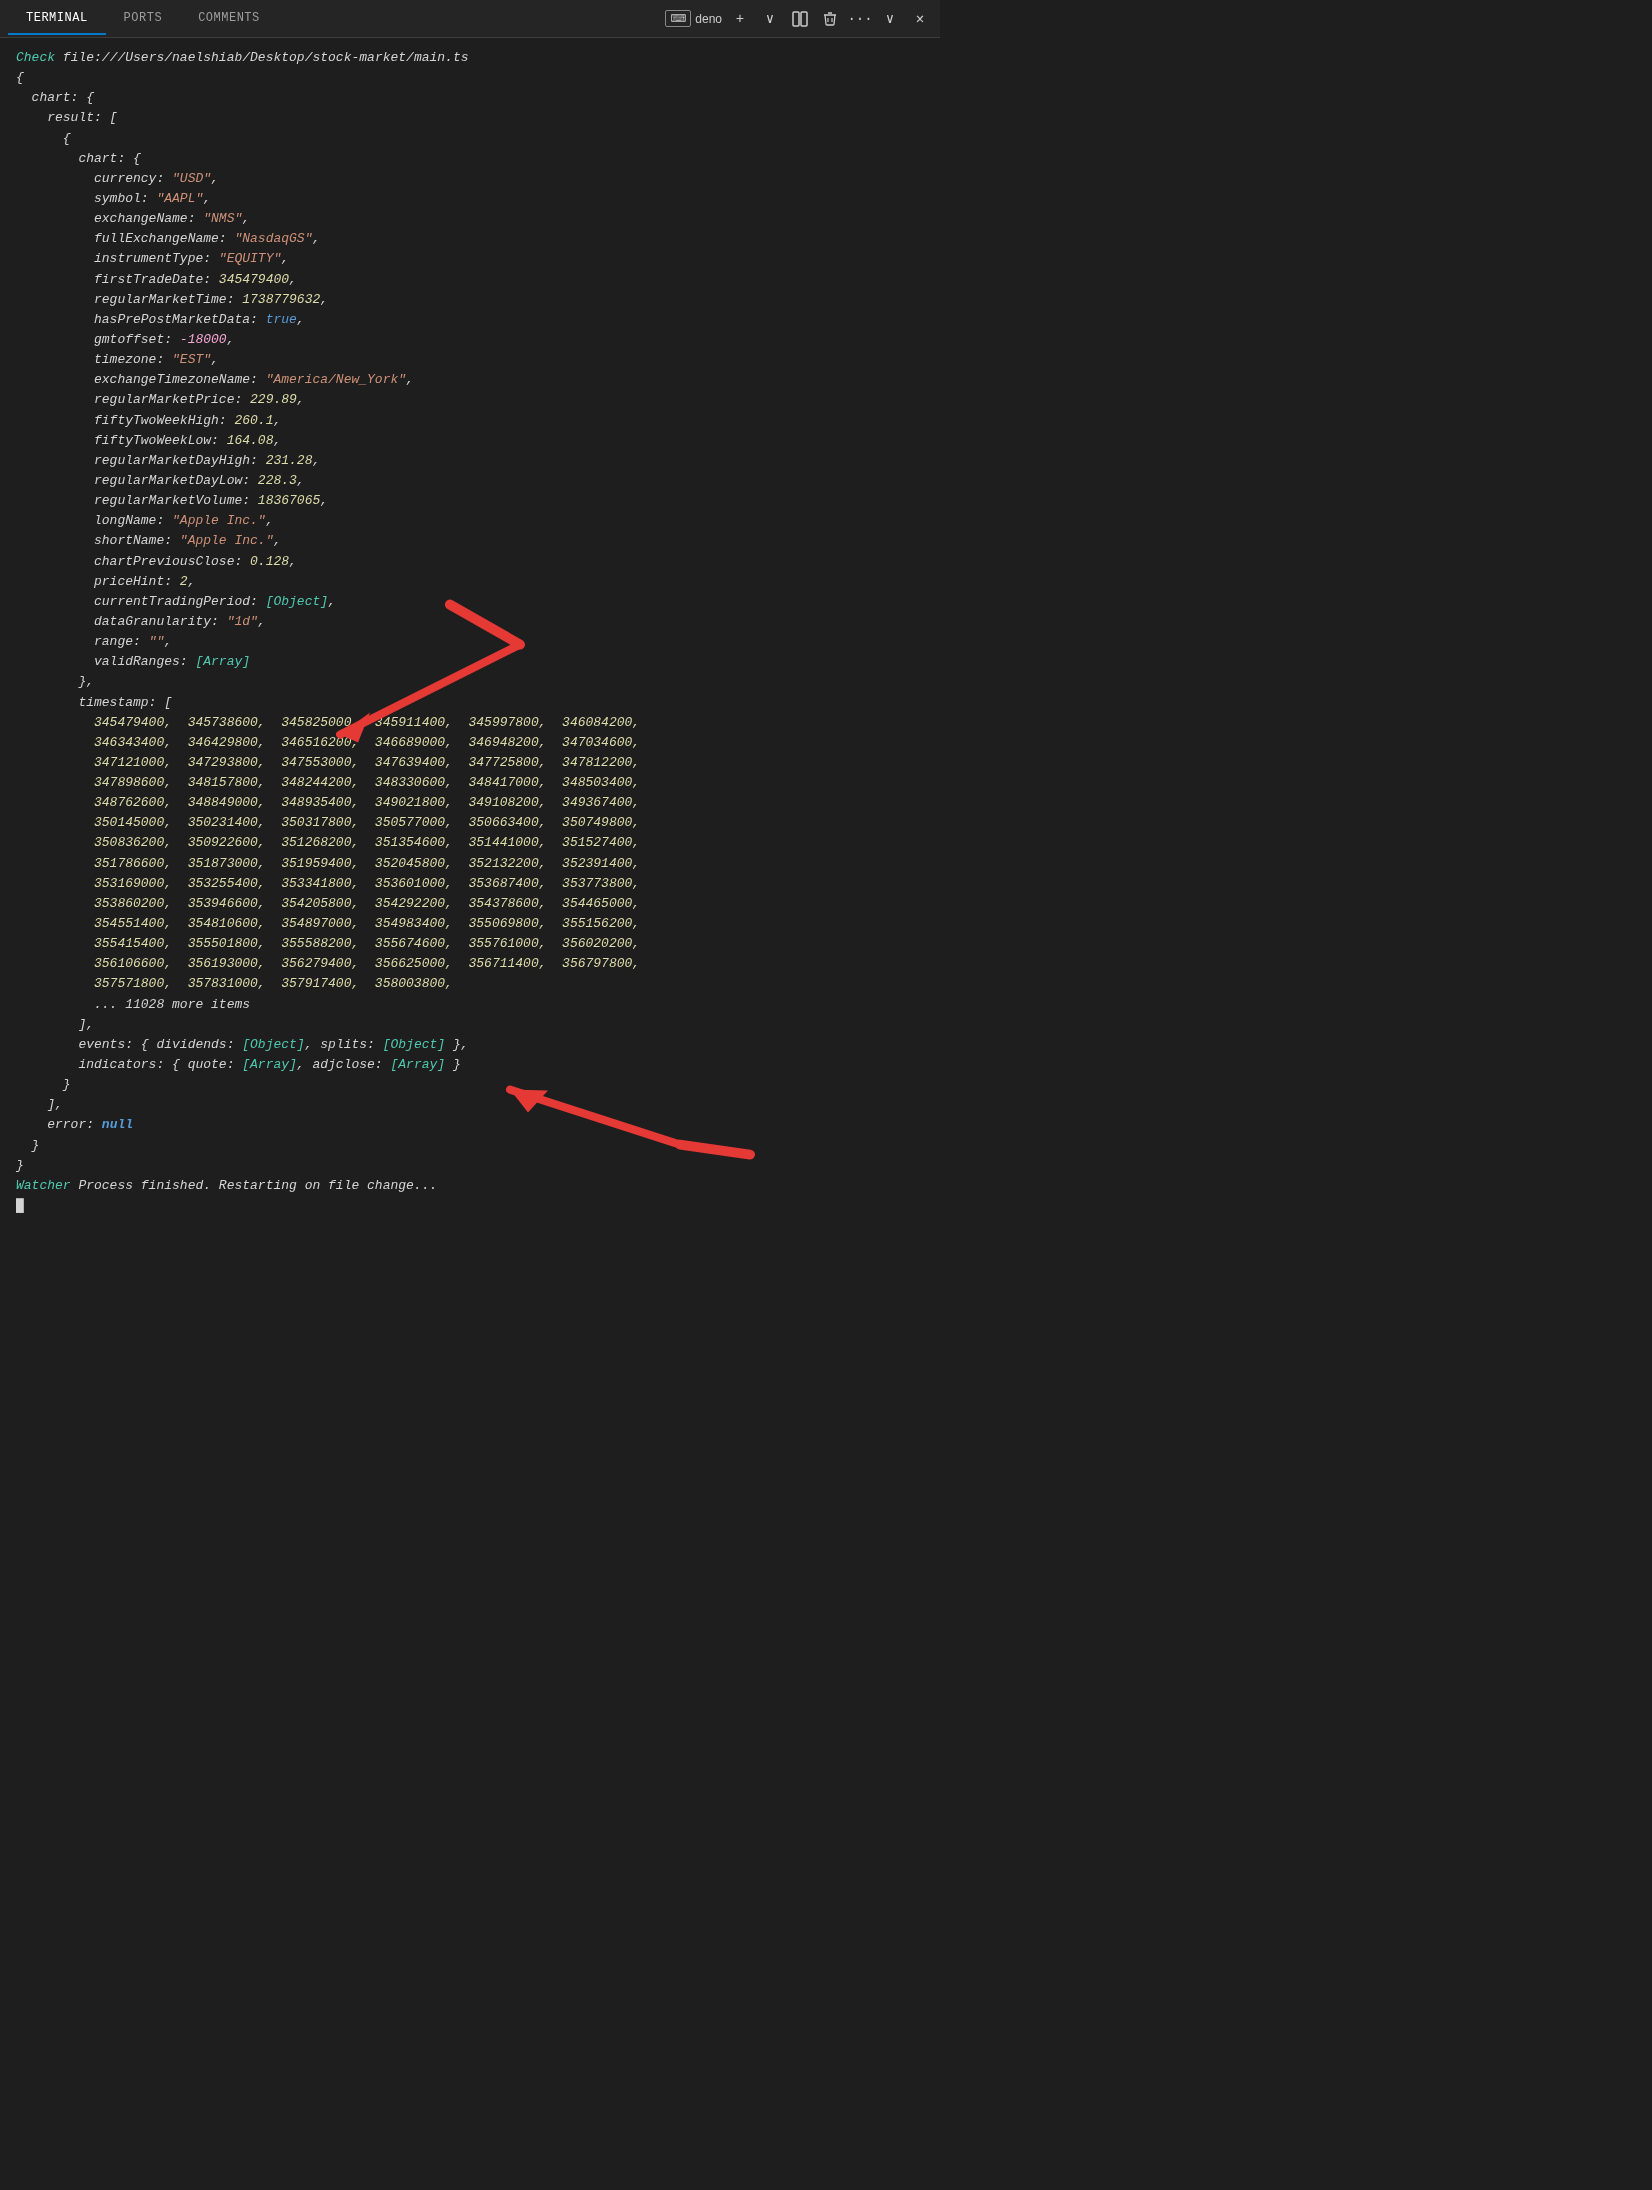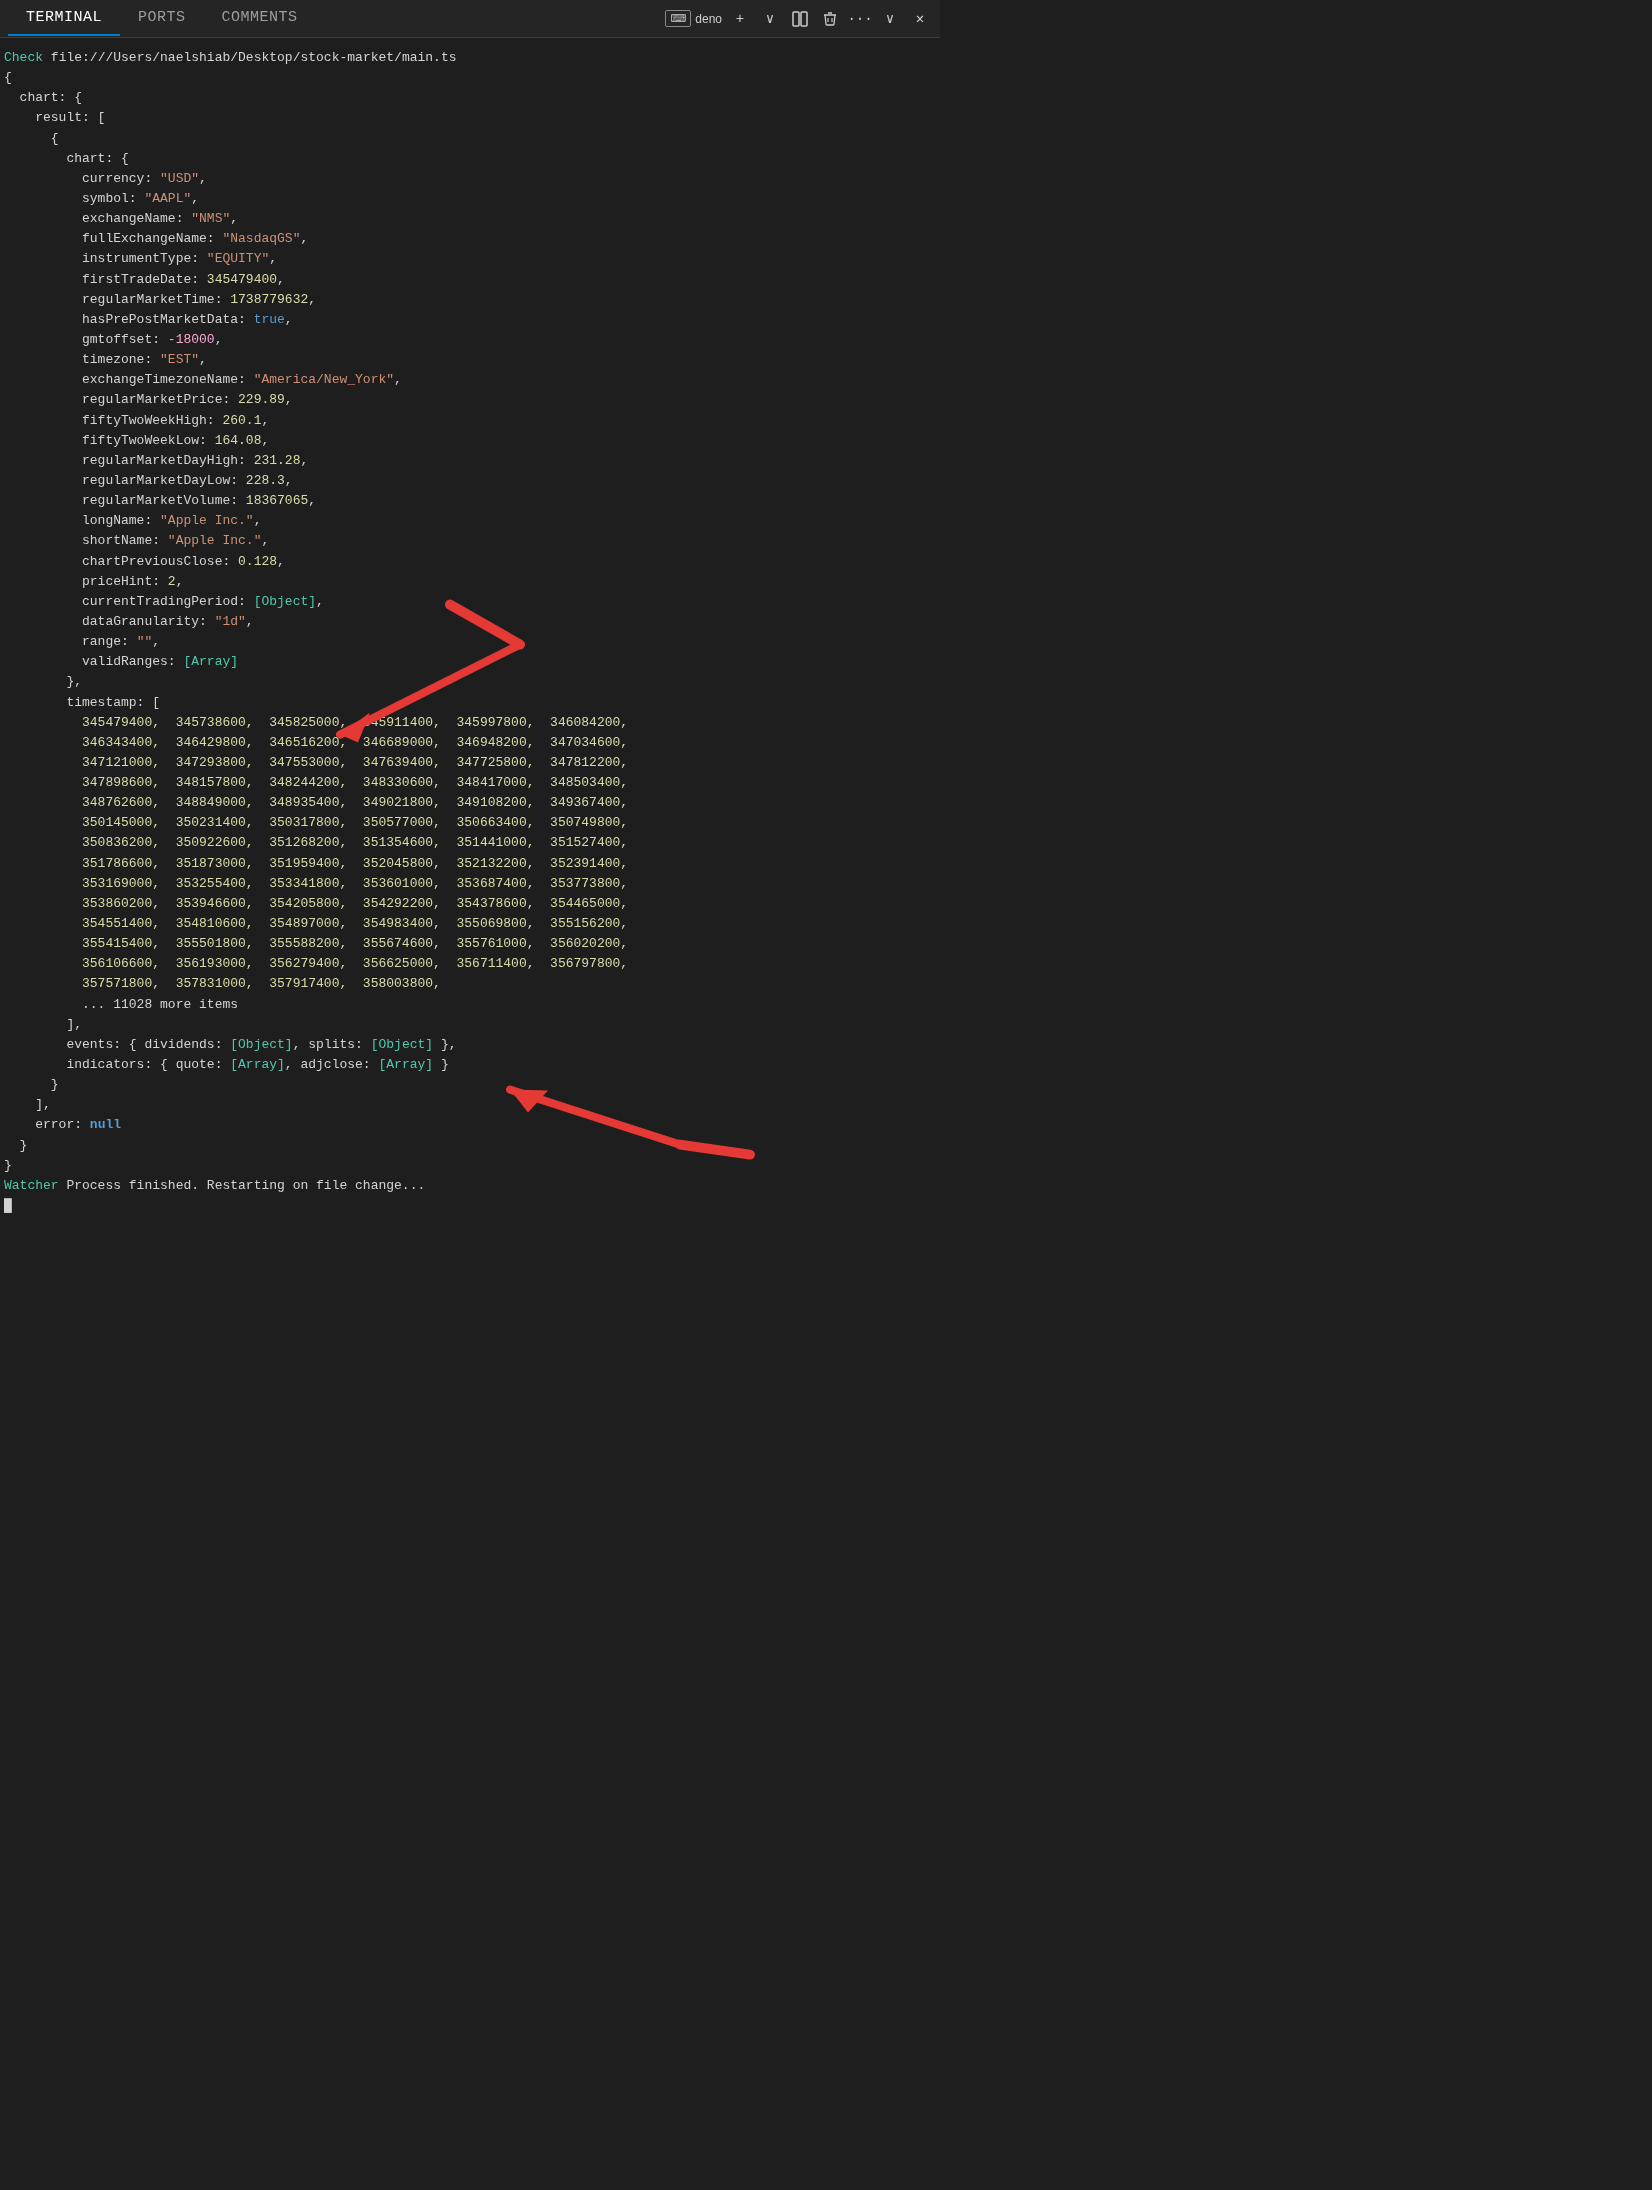--- a/index.html
+++ b/index.html
@@ -23,21 +23,21 @@
       height: 38px;
       justify-content: space-between;
     }
     .tab-bar-left {
       display: flex;
       align-items: center;
       gap: 0;
     }
     .tab {
       padding: 8px 18px;
-      font-size: 15px;
+      font-size: 12px;
       color: #9d9d9d;
       cursor: pointer;
       letter-spacing: 0.5px;
       text-transform: uppercase;
       border-bottom: 2px solid transparent;
     }
     .tab.active {
       color: #ffffff;
       border-bottom: 2px solid #007acc;
     }
@@ -64,24 +64,25 @@
       justify-content: center;
       cursor: pointer;
       color: #cccccc;
       font-size: 14px;
       border-radius: 3px;
     }
 
     
     .terminal {
       background: #1e1e1e;
-      padding: 10px 4px;
+      padding: 10px 16px;
       overflow-y: auto;
       min-height: calc(1095px - 38px);
       line-height: 1.55;
+      font-style: italic;
     }
 
     .line { white-space: pre; }
     .c-green { color: #4ec9b0; }
     .c-orange { color: #ce9178; }
     .c-white { color: #d4d4d4; }
     .c-neg { color: #f9a8d4; }
     .c-null { color: #569cd6; font-weight: bold; }
     .c-true { color: #569cd6; }
     .c-num { color: #dcdcaa; }

